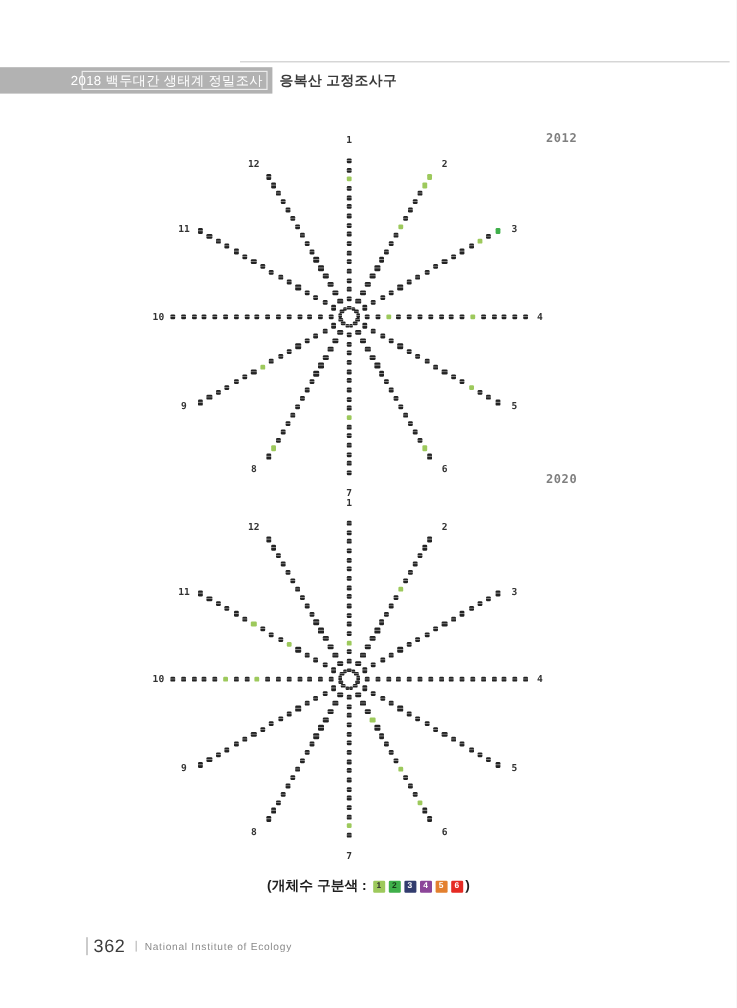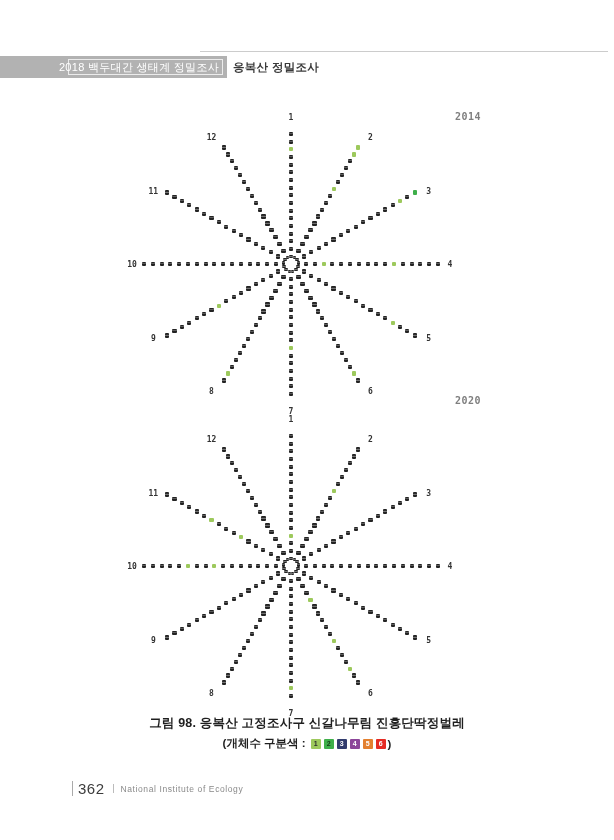--- a/index.html
+++ b/index.html
@@ -20,21 +20,21 @@
   .dot{position:absolute;border-radius:1px;}
   .dot.dark{background:linear-gradient(#232323 28%,#8f8f8f 46%,#232323 62%);}
   .spoke-label{position:absolute;transform:translate(-50%,-50%);font-size:8px;font-weight:bold;color:#333;
                font-family:"DejaVu Sans Mono","Liberation Mono",monospace;}
   .year-label{position:absolute;transform:translate(-50%,-50%);font-size:10px;font-weight:bold;color:#7f7f7f;
               font-family:"DejaVu Sans Mono","Liberation Mono",monospace;letter-spacing:.5px;}
 
   
   .caption{position:absolute;top:715px;left:0;width:614px;text-align:center;color:#1f1f1f;}
   .caption-title{font-size:12.5px;font-weight:bold;letter-spacing:.2px;}
-  .caption-legend{margin-top:4px;font-size:11.5px;font-weight:bold;display:flex;
+  .caption-legend{margin-top:16px;font-size:11.5px;font-weight:bold;display:flex;
                   align-items:center;justify-content:center;gap:2px;}
   .lg-sq{display:inline-flex;width:10px;height:10px;align-items:center;justify-content:center;
          font-size:7px;font-weight:bold;border-radius:1px;}
 
   
   .footer{position:absolute;top:780px;left:72px;display:flex;align-items:center;}
   .ft-tick{width:1px;height:15px;background:#aaaaaa;margin-right:5px;}
   .ft-page{font-size:15px;color:#3c3c3c;letter-spacing:.5px;}
   .ft-sep{width:1px;height:9px;background:#bbbbbb;margin:0 7px 0 8px;}
   .ft-inst{font-size:8.5px;color:#8a8a8a;letter-spacing:.6px;}
@@ -43,24 +43,24 @@
 <body>
 
 <div class="page">
 
   <div class="hdr-rule"></div>
   <div class="hdr-bar">
     <div class="hdr-box">
       <span class="hdr-series">2018 백두대간 생태계 정밀조사</span>
     </div>
   </div>
-  <div class="hdr-section">응복산 정밀조사</div>
+  <div class="hdr-section">응복산 고정조사구</div>
 
   <div class="fig" id="figure">
-      <div class="year-label" style="left: 468px; top: 116px;">2014</div>
+      <div class="year-label" style="left: 468px; top: 116px;">2012</div>
       <div class="dot dark" style="left: 288.9px; top: 246.9px; height: 4.2px; width: 4.2px;"></div>
       <div class="dot dark" style="left: 288.9px; top: 239.233px; height: 4.2px; width: 4.2px;"></div>
       <div class="dot dark" style="left: 288.9px; top: 231.567px; height: 4.2px; width: 4.2px;"></div>
       <div class="dot dark" style="left: 288.9px; top: 223.9px; height: 4.2px; width: 4.2px;"></div>
       <div class="dot dark" style="left: 288.9px; top: 216.233px; height: 4.2px; width: 4.2px;"></div>
       <div class="dot dark" style="left: 288.9px; top: 208.567px; height: 4.2px; width: 4.2px;"></div>
       <div class="dot dark" style="left: 288.9px; top: 200.9px; height: 4.2px; width: 4.2px;"></div>
       <div class="dot dark" style="left: 288.9px; top: 193.233px; height: 4.2px; width: 4.2px;"></div>
       <div class="dot dark" style="left: 288.9px; top: 185.567px; height: 4.2px; width: 4.2px;"></div>
       <div class="dot dark" style="left: 288.9px; top: 177.9px; height: 4.2px; width: 4.2px;"></div>
@@ -485,21 +485,20 @@
       <div class="dot dark" style="left: 291.095px; top: 571.582px; height: 3.4px; width: 3.4px;"></div>
       <div class="dot dark" style="left: 287.505px; top: 571.582px; height: 3.4px; width: 3.4px;"></div>
       <div class="dot dark" style="left: 284.327px; top: 569.914px; height: 3.4px; width: 3.4px;"></div>
       <div class="dot dark" style="left: 282.287px; top: 566.96px; height: 3.4px; width: 3.4px;"></div>
       <div class="dot dark" style="left: 281.855px; top: 563.396px; height: 3.4px; width: 3.4px;"></div>
       <div class="dot dark" style="left: 283.128px; top: 560.04px; height: 3.4px; width: 3.4px;"></div>
       <div class="dot dark" style="left: 285.815px; top: 557.659px; height: 3.4px; width: 3.4px;"></div>
     </div>
 
   <div class="caption">
-    <div class="caption-title">그림 98. 응복산 고정조사구 신갈나무림 진홍단딱정벌레</div>
     <div class="caption-legend">
       <span>(개체수 구분색 :</span>
       <span id="legend-squares" style="display:inline-flex;gap:3px;margin-left:3px;">
           <span class="lg-sq" style="background: rgb(157, 201, 92); color: rgb(46, 46, 46);">1</span>
           <span class="lg-sq" style="background: rgb(63, 175, 74); color: rgb(22, 58, 24);">2</span>
           <span class="lg-sq" style="background: rgb(50, 60, 110); color: rgb(255, 255, 255);">3</span>
           <span class="lg-sq" style="background: rgb(140, 69, 153); color: rgb(255, 255, 255);">4</span>
           <span class="lg-sq" style="background: rgb(227, 128, 47); color: rgb(255, 255, 255);">5</span>
           <span class="lg-sq" style="background: rgb(229, 42, 35); color: rgb(255, 255, 255);">6</span>
         </span>

